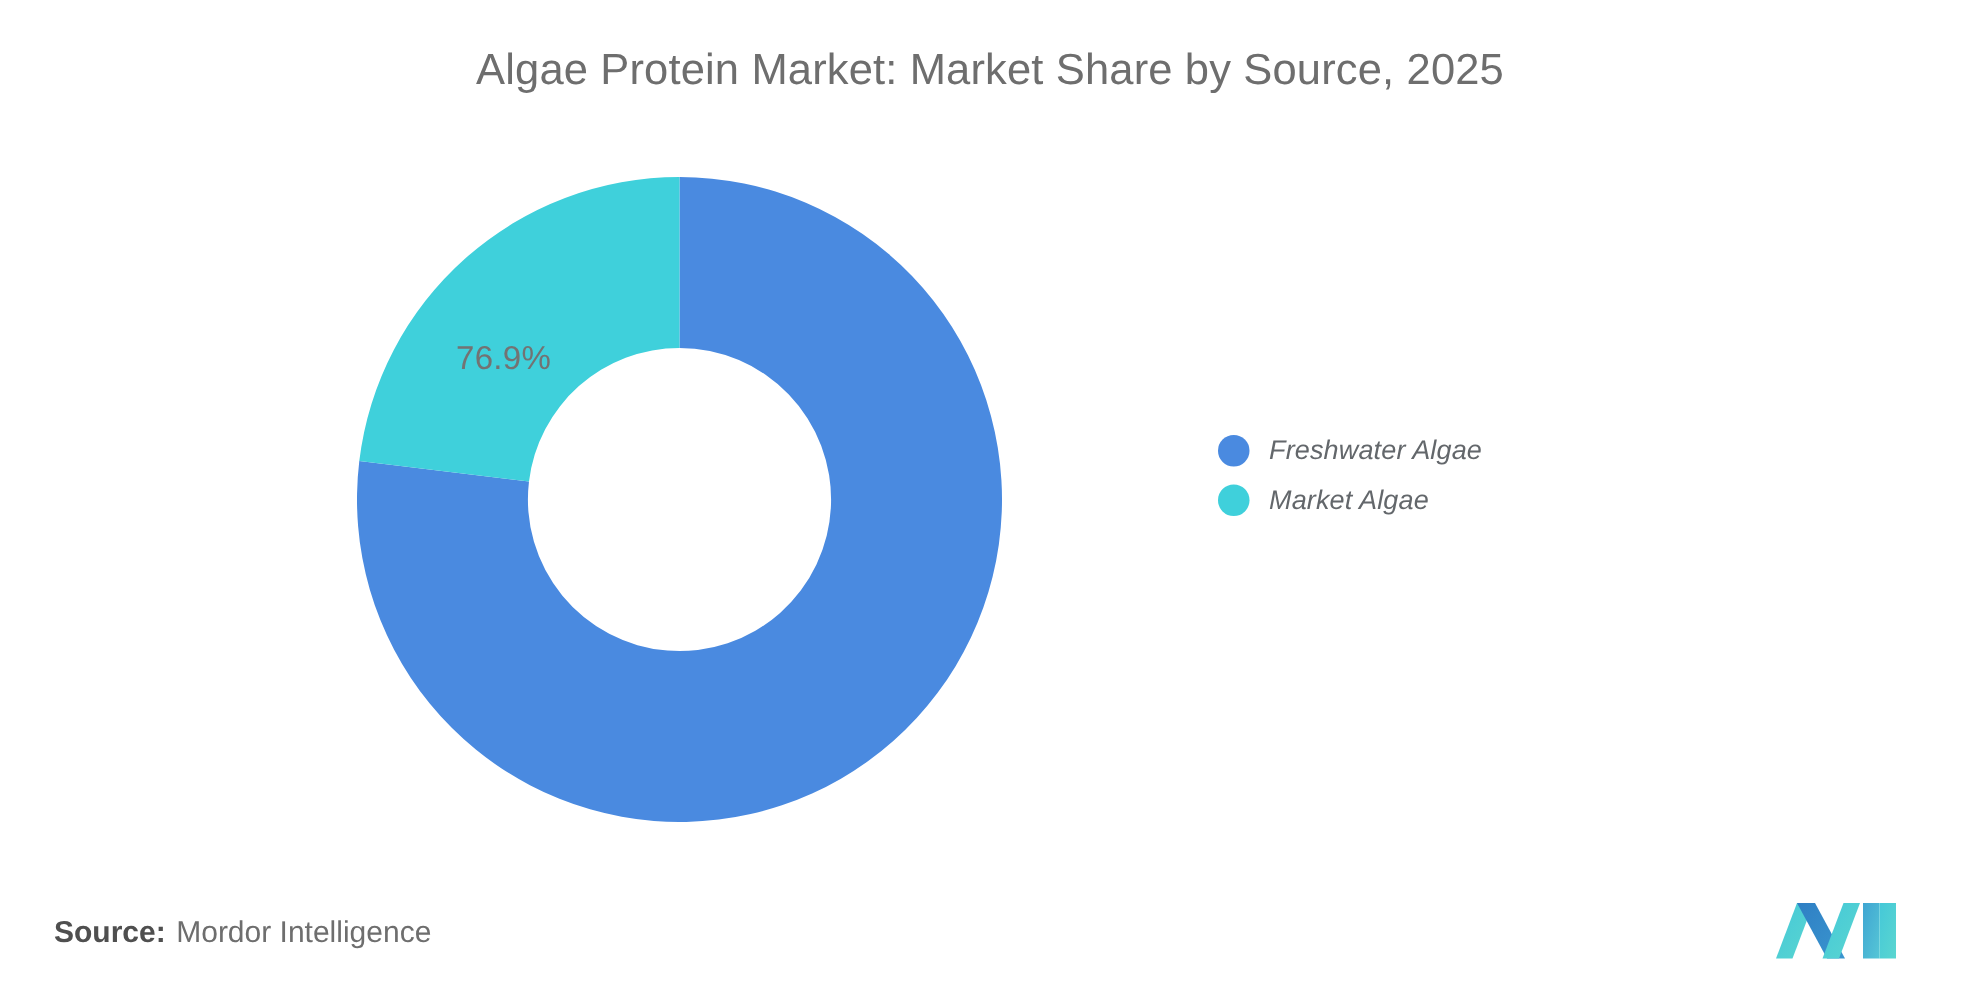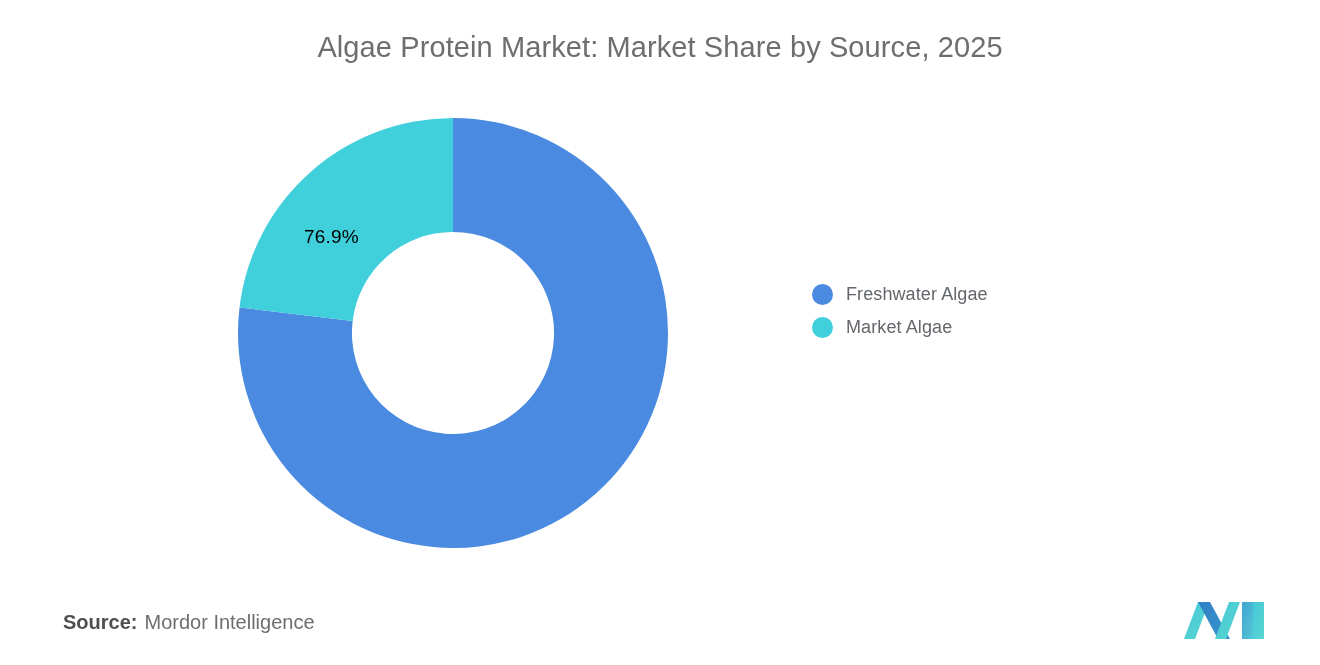--- a/index.html
+++ b/index.html
@@ -43,62 +43,63 @@
     width: 430px;
     height: 430px;
   }
   #donut-svg {
     display: block;
     width: 430px;
     height: 430px;
   }
   .slice-label {
     position: absolute;
-    font-size: 19px;
+    font-size: 22px;
     font-weight: 400;
-    color: #000000;
+    color: #737373;
     white-space: nowrap;
     letter-spacing: 0.2px;
   }
   #slice-label-0 {
     left: 66px;
     top: 108px;
   }
 
   
   #legend {
     position: absolute;
     left: 812px;
     top: 284px;
     width: 300px;
   }
   .legend-item {
     display: flex;
-    align-items: flex-start;
+    align-items: center;
     height: 33px;
+    font-style: italic;
   }
   .legend-swatch {
     width: 21px;
     height: 21px;
     border-radius: 50%;
     flex: 0 0 auto;
   }
   .legend-text {
     margin-left: 13px;
     font-size: 18px;
     color: #63676b;
     font-weight: 400;
     white-space: nowrap;
     letter-spacing: 0.1px;
   }
 
   
   #footer-source {
     position: absolute;
-    left: 63px;
+    left: 36px;
     top: 611px;
     font-size: 20px;
     color: #5e5e5e;
     white-space: nowrap;
   }
   #footer-source .src-key {
     font-weight: 700;
     color: #4f4f4f;
   }
   #footer-source .src-val {

